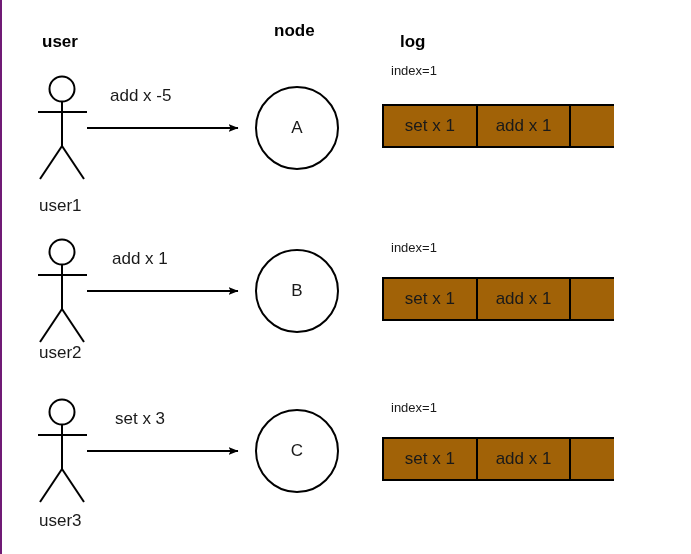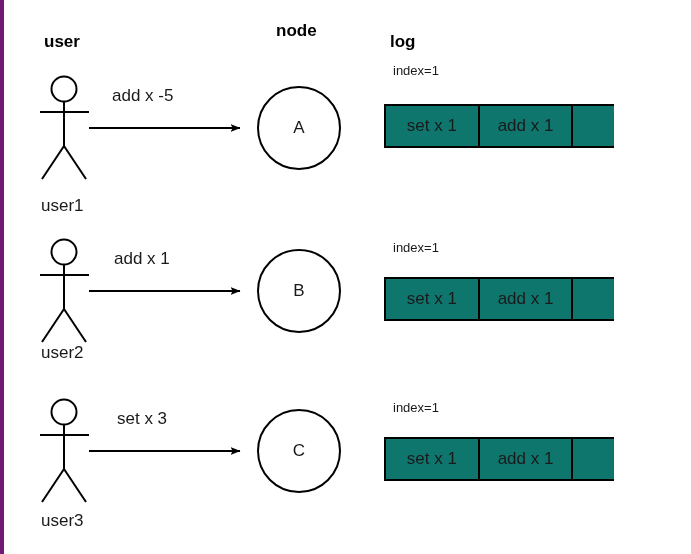--- a/index.html
+++ b/index.html
@@ -8,21 +8,21 @@
     background: #ffffff;
   }
   body {
     font-family: "Liberation Sans", sans-serif;
   }
   #canvas {
     position: relative;
     width: 614px;
     height: 554px;
     background: #ffffff;
-    border-left: 4px solid #701a75;
+    border-left: 2px solid #701a75;
     box-sizing: border-box;
     overflow: hidden;
   }
   .col-header {
     position: absolute;
     font-size: 17px;
     font-weight: bold;
     color: #000000;
     white-space: nowrap;
     letter-spacing: 0px;
@@ -50,21 +50,21 @@
     position: absolute;
     font-size: 13px;
     color: #1a1a1a;
     white-space: nowrap;
   }
   .log-table {
     position: absolute;
     display: flex;
     border: 2px solid #000000;
     box-sizing: border-box;
-    background: #0f766e;
+    background: #a16207;
   }
   .log-cell {
     width: 95px;
     height: 100%;
     box-sizing: border-box;
     display: flex;
     align-items: center;
     justify-content: center;
     font-size: 17px;
     color: #1a1a1a;
@@ -82,21 +82,21 @@
     pointer-events: none;
   }
 </style>
 </head>
 <body>
 
 <div id="canvas">
 
   <div class="col-header" style="left:40px; top:32px;">user</div>
   <div class="col-header" style="left:272px; top:21px;">node</div>
-  <div class="col-header" style="left:386px; top:32px;">log</div>
+  <div class="col-header" style="left:398px; top:32px;">log</div>
 
   <svg class="svgwrap" viewBox="0 0 691 554" xmlns="http://www.w3.org/2000/svg">
 
     <defs>
       <marker id="arrowhead" markerWidth="10" markerHeight="8" refX="9.5" refY="4" orient="auto" markerUnits="userSpaceOnUse">
         <path d="M0,0 L10,4 L0,8 L2.2,4 Z" fill="#000000"></path>
       </marker>
     </defs>
 
     <g>

